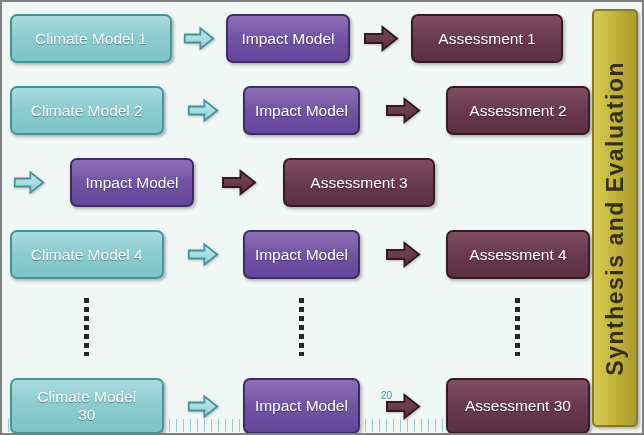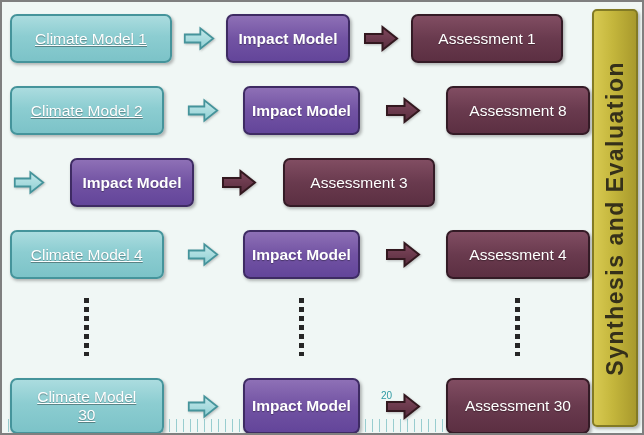--- a/index.html
+++ b/index.html
@@ -20,34 +20,34 @@
 
   .rows { position:absolute; inset:0 52px 0 0; display:flex; flex-direction:column; padding:12px 0; z-index:1; }
   .row { display:flex; align-items:stretch; height:49px; flex:0 0 auto; }
   .row + .row { margin-top:23px;gap:14px; }
   .dots-row { flex:1 1 auto; margin-top:8px; margin-bottom:4px; align-items:center; }
   .last-row { height:56px; }
 
   .cell { display:flex; align-items:center; justify-content:center; }
   .c1 { width:162px; margin-left:8px; }
   .s1 { width:54px; }
-  .c2 { width:124px;font-weight:bold; }
+  .c2 { width:124px; }
   .s2 { width:61px; }
   .c3 { width:152px; }
 
   .box {
     width:100%; height:100%;
     display:flex; align-items:center; justify-content:center;
     border:2px solid; border-radius:7px;
     color:#fff; font-size:15.5px; line-height:1.15;
     text-align:center; white-space:pre-line;
     text-shadow:0 1px 1px rgba(0,0,0,.35);
     box-shadow:1.5px 2px 3px rgba(60,60,60,.35);
   }
-  .climate    { background:linear-gradient(180deg,#abdcdf 0%,#8ccdd1 45%,#7cc3c8 100%); border-color:#45949b;text-decoration:underline; }
+  .climate    { background:linear-gradient(180deg,#abdcdf 0%,#8ccdd1 45%,#7cc3c8 100%); border-color:#45949b; }
   .impact     { background:linear-gradient(180deg,#8e70b6 0%,#7253a3 50%,#63459a 100%); border-color:#3e2b63; }
   .assessment { background:linear-gradient(180deg,#814d62 0%,#693a4e 50%,#5c2f42 100%); border-color:#341b26; }
 
   .arrow { display:block; filter:drop-shadow(1px 1.5px 1px rgba(60,60,60,.3)); }
   .teal-path   { fill:url(#gradTeal);   stroke:#45949b; stroke-width:2; }
   .maroon-path { fill:url(#gradMaroon); stroke:#33181f; stroke-width:2; }
 
   .dotcol {
     width:5px; height:58px;
     background-image:repeating-linear-gradient(180deg,#262626 0 5px, transparent 5px 9px);
@@ -123,21 +123,21 @@
         </div>
       <div class="cell c2">
           <div class="box impact">Impact Model</div>
         </div>
       <div class="cell s2">
           <svg class="arrow" width="36" height="31" viewBox="0 0 36 30">
             <path class="maroon-path" d="M2 10.5 H19.5 V3.5 L34 15 L19.5 26.5 V19.5 H2 Z"></path>
           </svg>
         </div>
       <div class="cell c3">
-          <div class="box assessment">Assessment 8</div>
+          <div class="box assessment">Assessment 2</div>
         </div>
     </div>
 
     <div class="row">
       <div class="cell s1">
           <svg class="arrow" width="32" height="27" viewBox="0 0 36 30">
             <path class="teal-path" d="M2 10.5 H19.5 V3.5 L34 15 L19.5 26.5 V19.5 H2 Z"></path>
           </svg>
         </div>
       <div class="cell c2">

